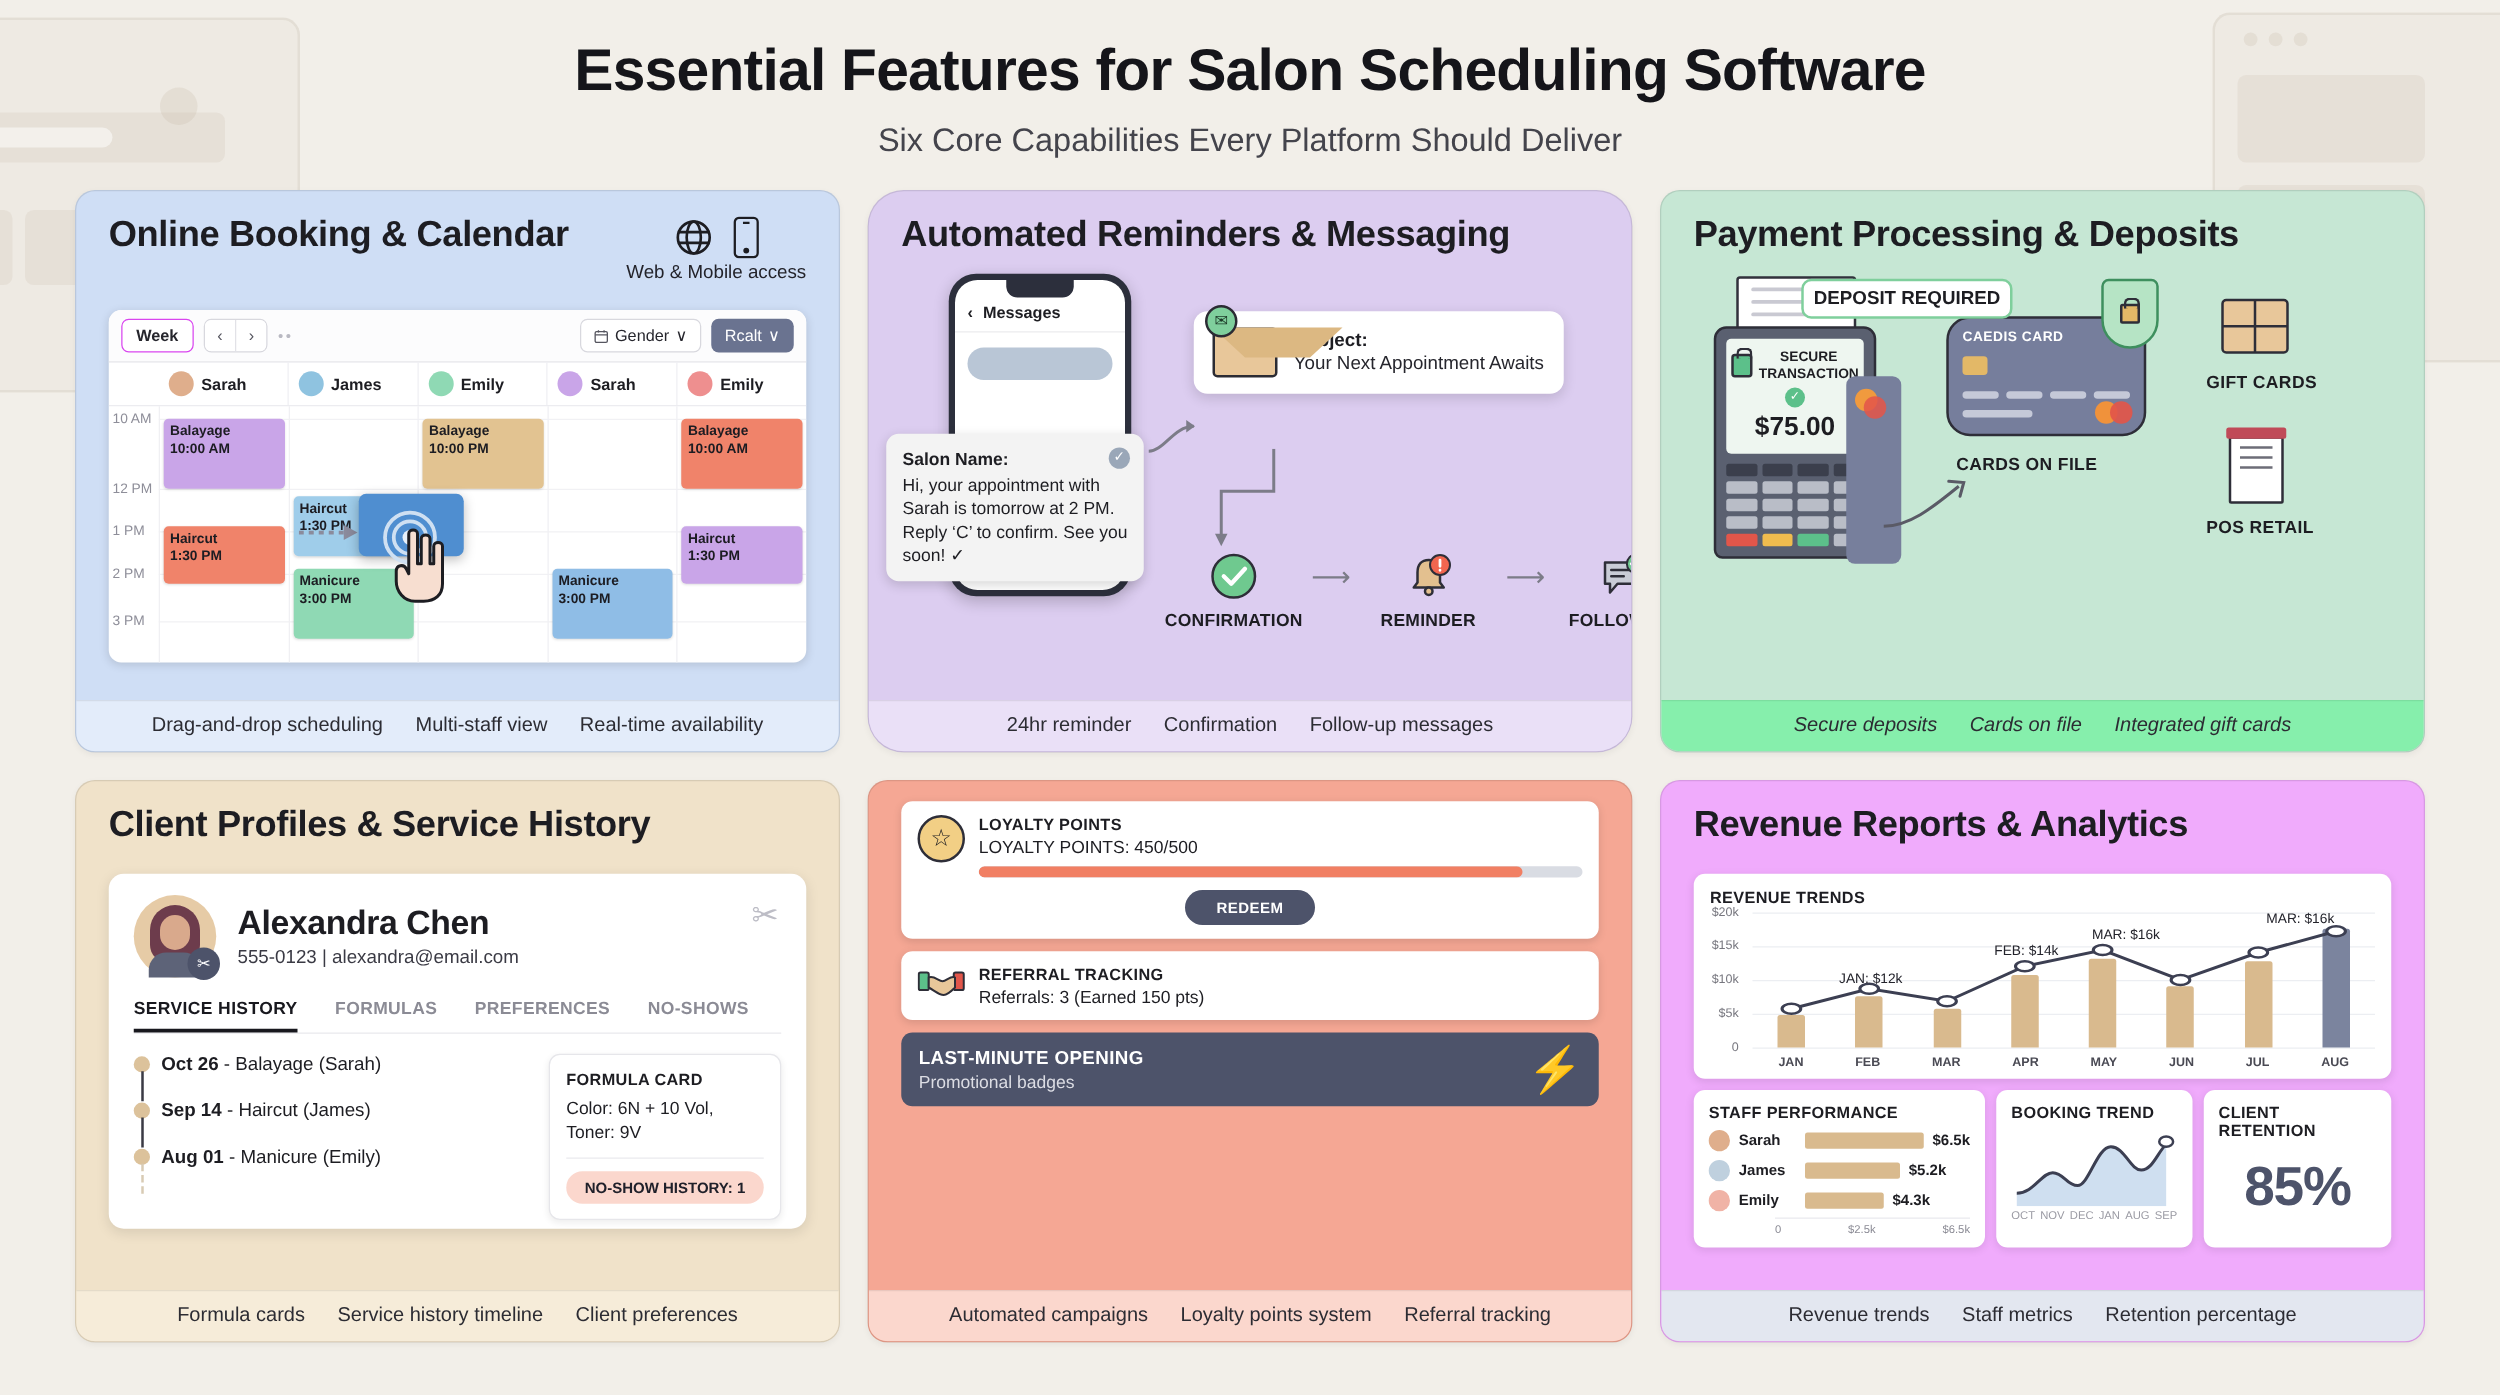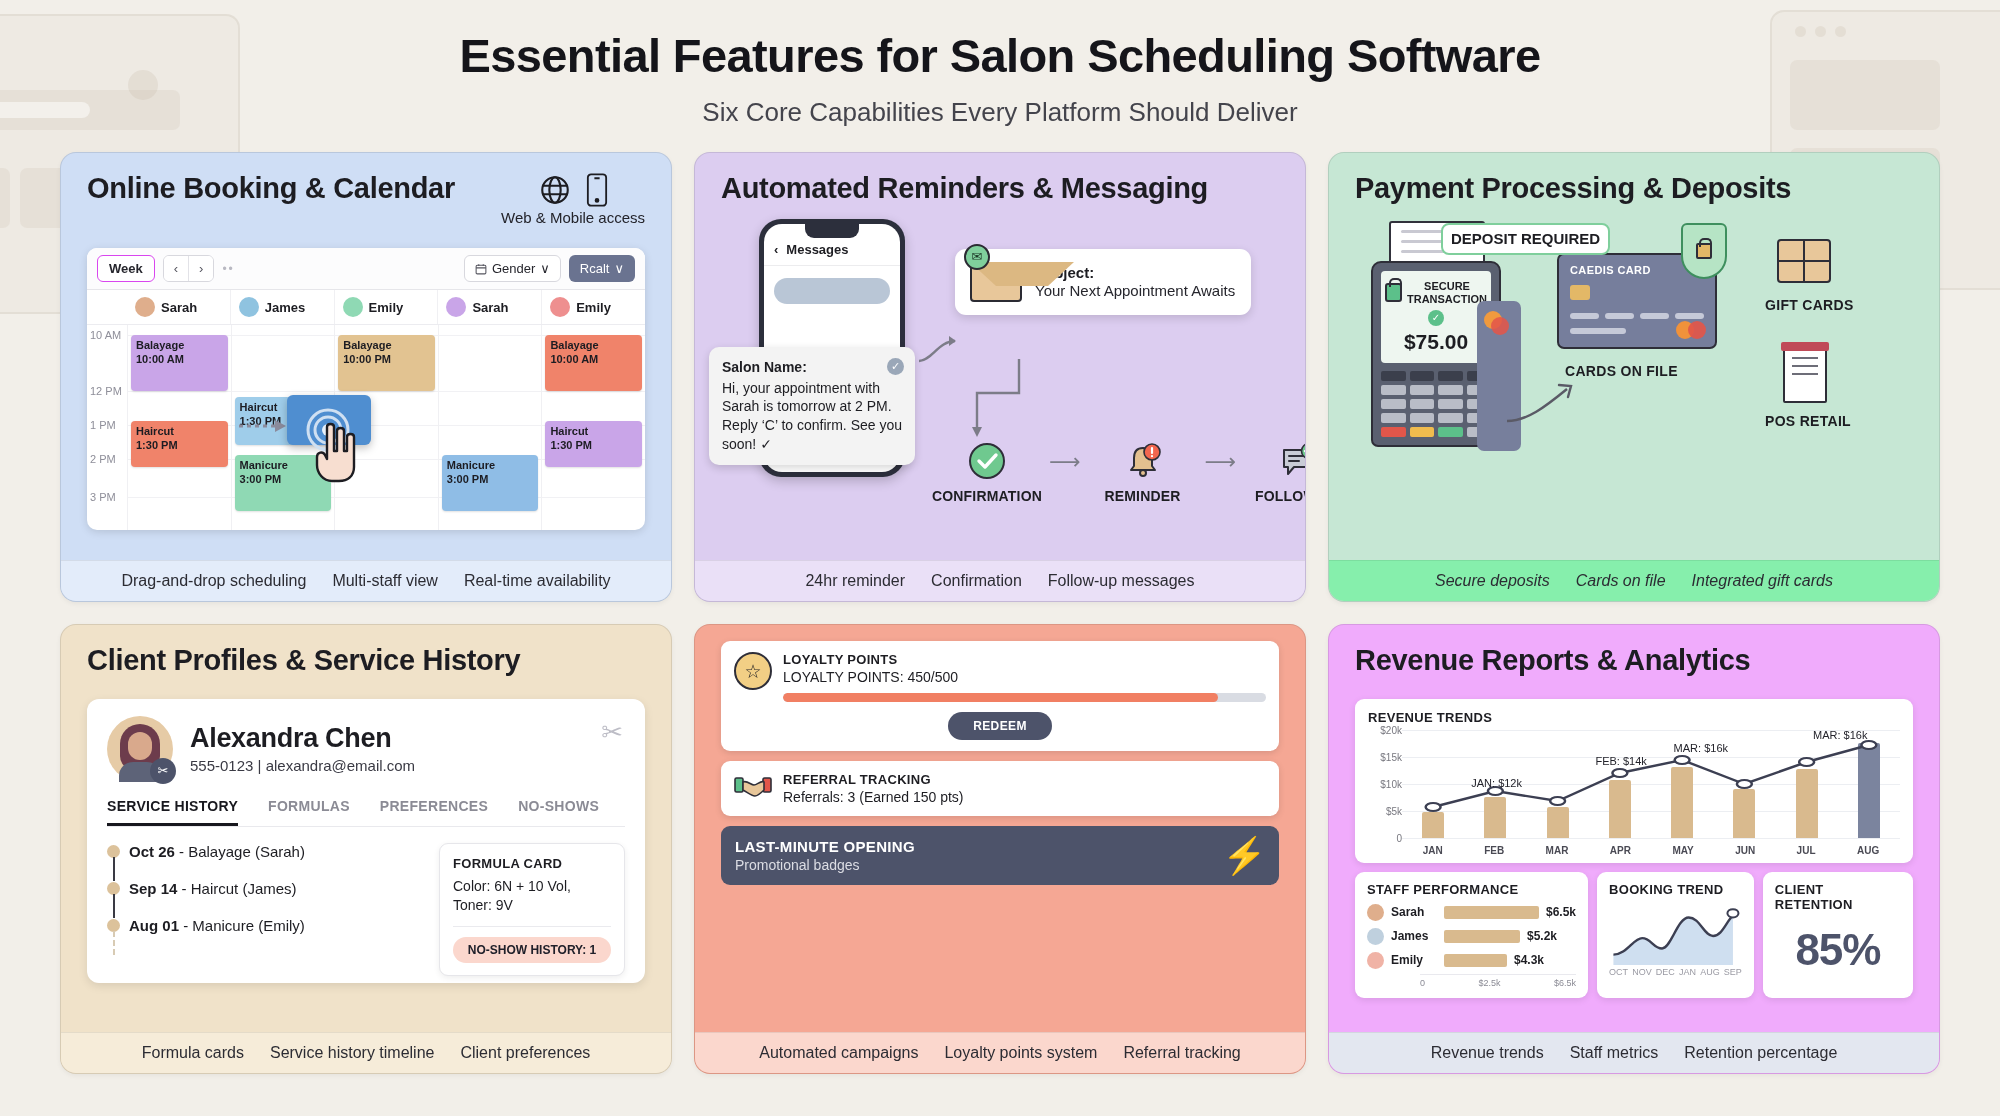--- a/index.html
+++ b/index.html
@@ -54,21 +54,21 @@
   .card-foot {
     background: rgba(255,255,255,.58);
     border-top: 1px solid rgba(0,0,0,.07);
     display: flex; justify-content: center; gap: 26px;
     padding: 11px 10px;
     font-size: 16px; color: #2c2c33; font-weight: 500;
   }
 
   .c1 { background: #cfdef5; }
   .c1 .card-foot { background: #e3ecfa; }
-  .c2 { background: #dccdf0; }
+  .c2 { background: #dccdf0; border-radius: 29px; }
   .c2 .card-foot { background: #eae0f7; }
   .c3 { background: #c6e7d4; }
   .c3 .card-foot { background: #86efac; font-style: italic; }
   .c4 { background: #f0e2c9; }
   .c4 .card-foot { background: #f6ecd9; }
   .c5 { background: #f5a794; }
   .c5 .card-foot { background: #fbd7cd; }
   .c6 { background: #f0abfc; }
   .c6 .card-foot { background: #e3e7f0; }
 
@@ -187,21 +187,21 @@
     position: absolute; left: 112px; top: 12px;
     background: #fff; border: 2px solid #7fcf9c; border-radius: 8px;
     font-size: 15px; font-weight: 700; text-align: center; padding: 5px 8px; line-height: 1.2;
     z-index: 3;
   }
   .swipe-card { position: absolute; left: 148px; top: 90px; width: 44px; height: 150px; background: #777f9c; border-radius: 7px; }
   .swipe-card .dot1 { position: absolute; left: 7px; top: 10px; width: 18px; height: 18px; border-radius: 50%; background: #f09a3e; }
   .swipe-card .dot2 { position: absolute; left: 14px; top: 16px; width: 18px; height: 18px; border-radius: 50%; background: #e2564a; opacity: .88; }
   .cof-card {
     position: absolute; left: 228px; top: 42px; width: 160px; height: 96px;
-    background: #767e9c; border: 2px solid #2e2e38; border-radius: 7px; padding: 9px 11px;
+    background: #767e9c; border: 2px solid #2e2e38; border-radius: 19px; padding: 9px 11px;
   }
   .cof-card .cn { color: #fff; font-size: 11px; font-weight: 700; letter-spacing: .4px; }
   .chip { width: 20px; height: 15px; background: #e3b867; border-radius: 3px; margin-top: 9px; }
   .cof-lines { display: flex; gap: 6px; margin-top: 13px; }
   .cof-lines i { flex: 1; height: 6px; background: #c5c9d8; border-radius: 3px; }
   .cof-lines2 { width: 56px; height: 6px; background: #c5c9d8; border-radius: 3px; margin-top: 9px; }
   .mc { position: absolute; right: 9px; bottom: 8px; width: 30px; height: 18px; }
   .mc i { position: absolute; width: 18px; height: 18px; border-radius: 50%; }
   .shield {
     position: absolute; left: 352px; top: 12px; width: 46px; height: 56px;
@@ -274,21 +274,21 @@
   .lmo-t { font-size: 15px; font-weight: 700; letter-spacing: .3px; }
   .lmo-s { font-size: 14px; color: #dcdde4; margin-top: 2px; }
   .bolt { position: absolute; right: 12px; top: 50%; transform: translateY(-50%); font-size: 36px; color: #f5cf72; }
 
   
   .an-wrap { margin-top: 10px; display: flex; flex-direction: column; gap: 9px; height: 284px; }
   .an-main { background: #fff; border-radius: 9px; padding: 11px 13px; box-shadow: 0 2px 7px rgba(0,0,0,.1); flex: none; height: 164px; }
   .an-t { font-size: 13px; font-weight: 700; letter-spacing: .3px; }
   .chart { position: relative; height: 126px; margin-top: 5px; padding-left: 34px; }
   .y-ax { position: absolute; left: 0; top: 0; bottom: 18px; width: 34px; font-size: 10px; color: #77777f; }
-  .y-ax span { position: absolute; right: 0; transform: translateY(-50%); }
+  .y-ax span { position: absolute; right: 11px; transform: translateY(-50%); }
   .gridline { position: absolute; left: 34px; right: 0; height: 1px; background: #eceef2; }
   .plot { position: absolute; left: 34px; right: 0; top: 0; bottom: 18px; }
   .bars { position: absolute; inset: 0; display: flex; align-items: flex-end; justify-content: space-around; }
   .bar { width: 22px; background: #d9ba8e; border-radius: 2px 2px 0 0; }
   .bar.hl { background: #7b849e; }
   .x-ax { position: absolute; left: 34px; right: 0; bottom: 0; display: flex; justify-content: space-around; font-size: 10px; font-weight: 700; color: #4a4a54; }
   .pt-lbl { position: absolute; font-size: 11px; color: #23232b; white-space: nowrap; transform: translate(-50%,-100%); }
   .an-row { display: flex; gap: 9px; flex: 1; }
   .an-cell { background: #fff; border-radius: 9px; padding: 10px 12px; box-shadow: 0 2px 7px rgba(0,0,0,.1); }
   .an-cell.staff { flex: 1.55; }

